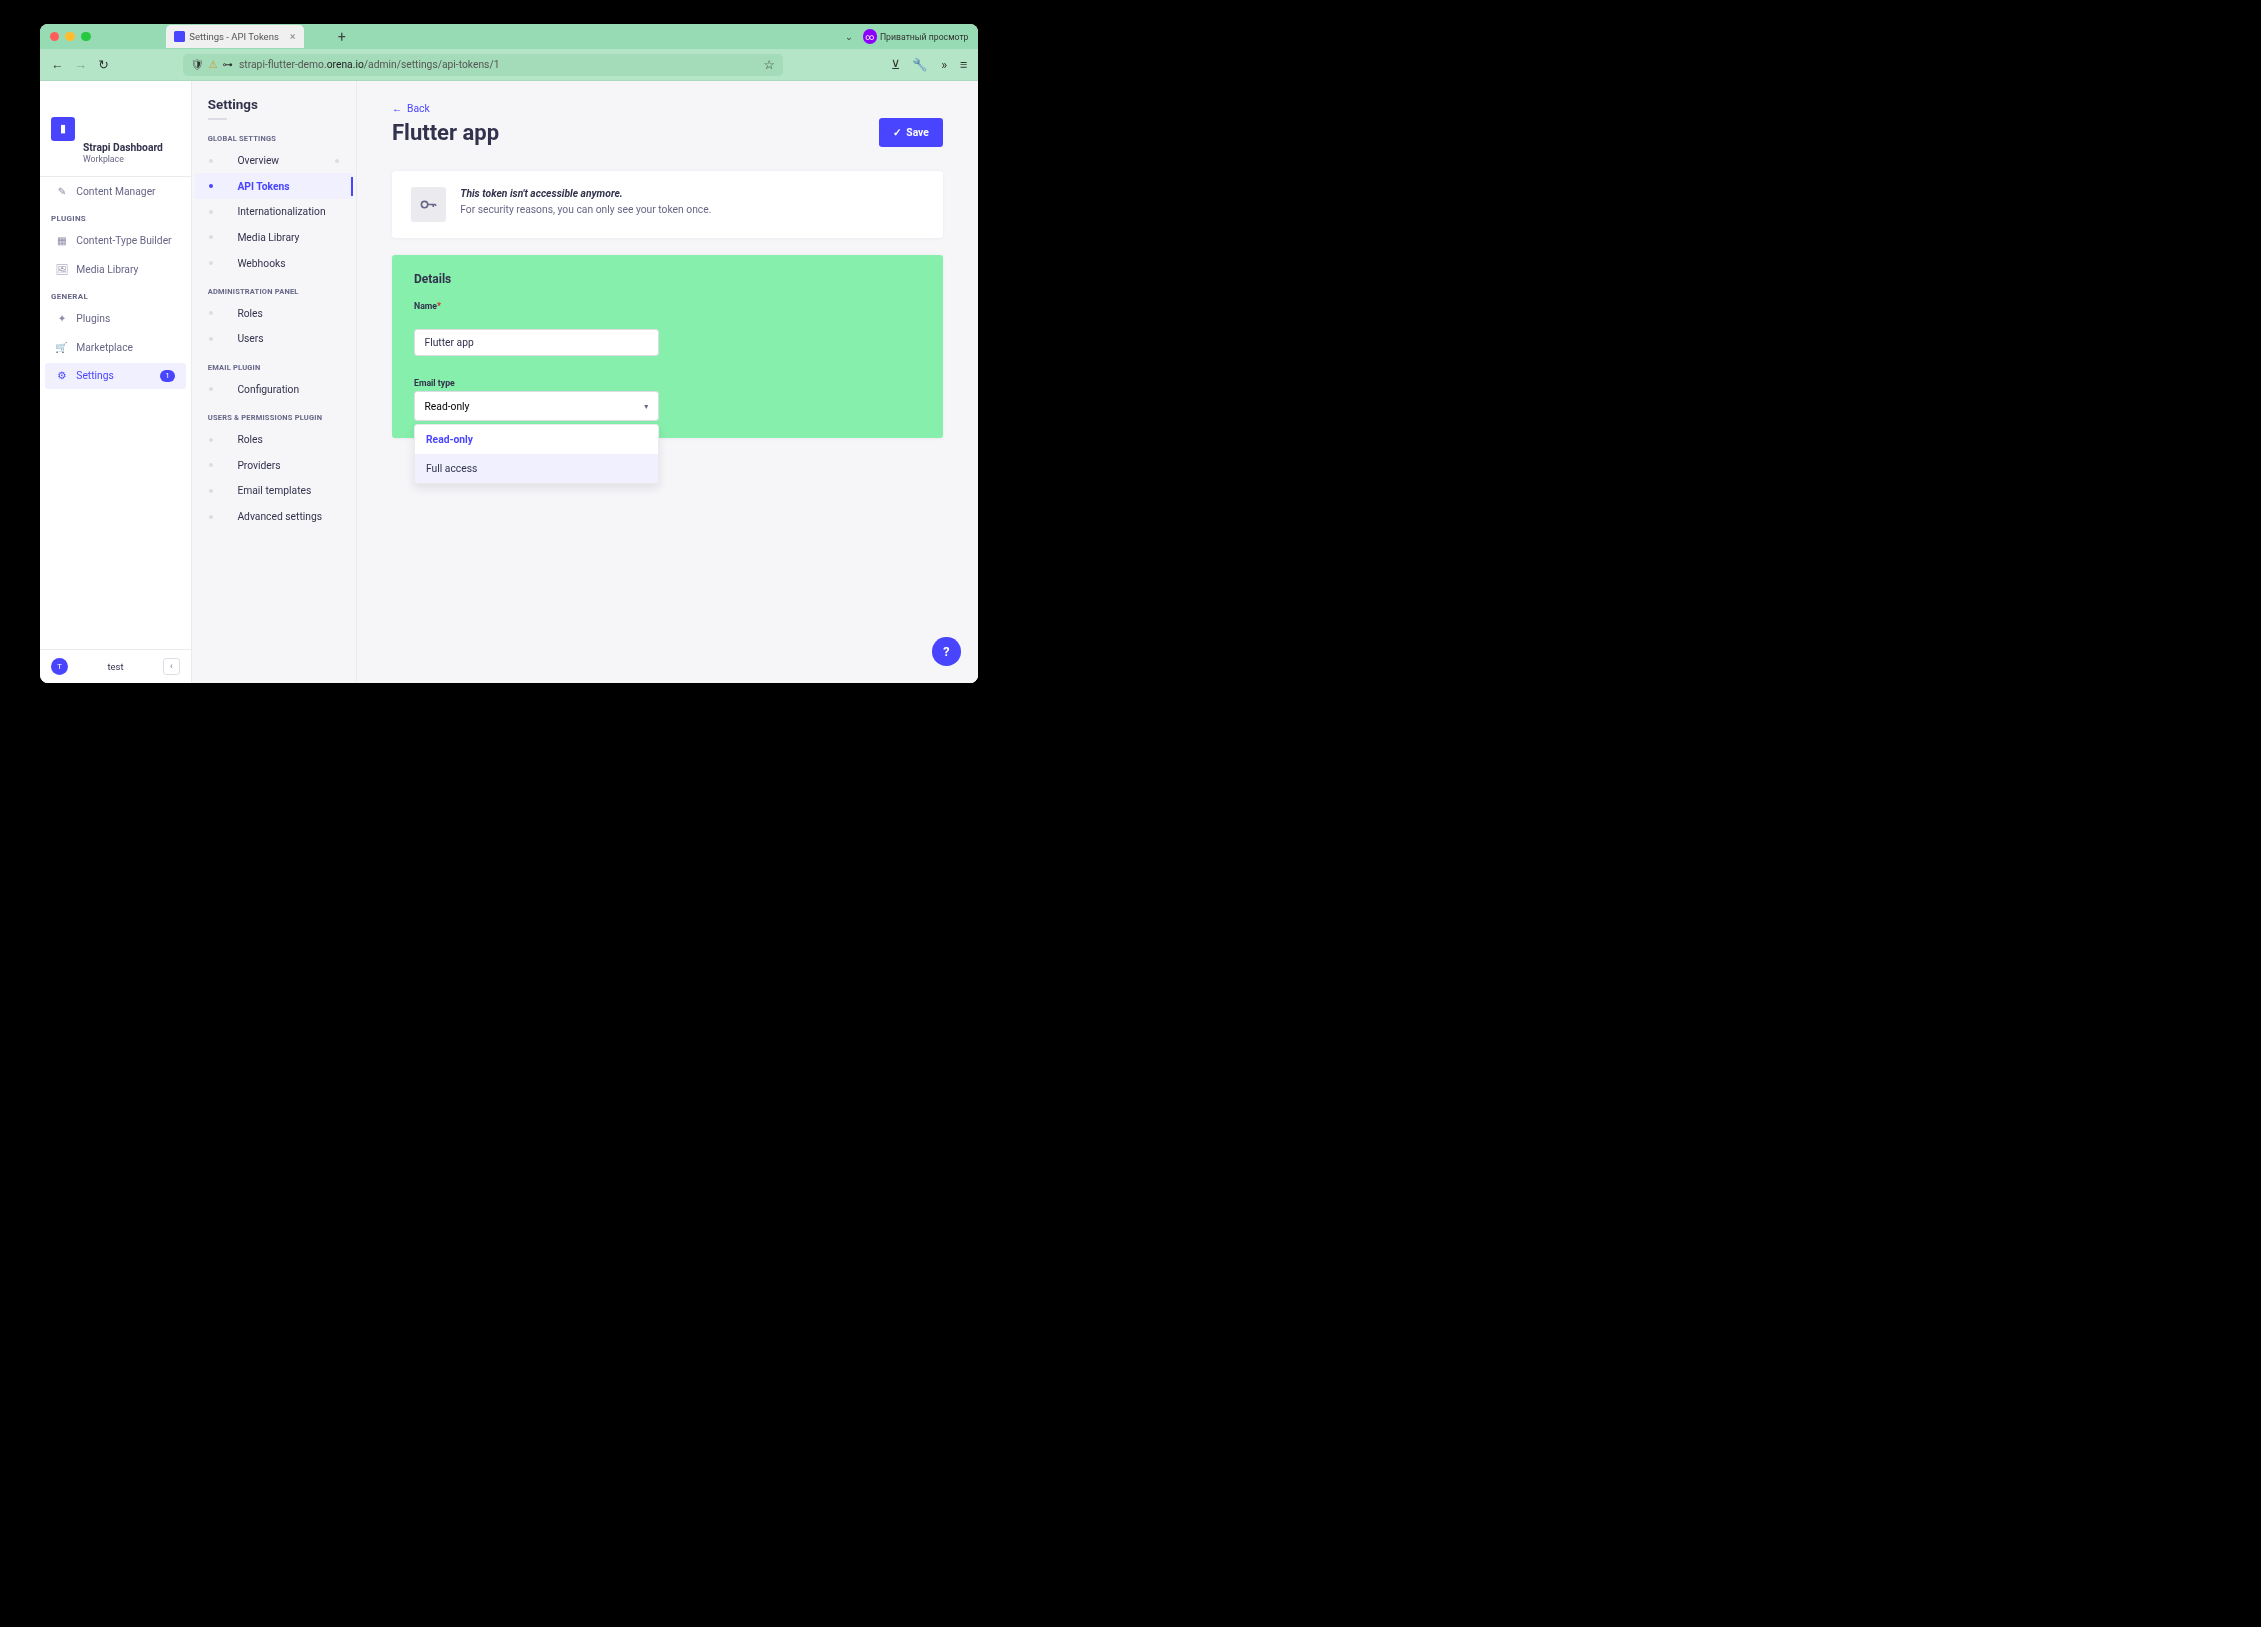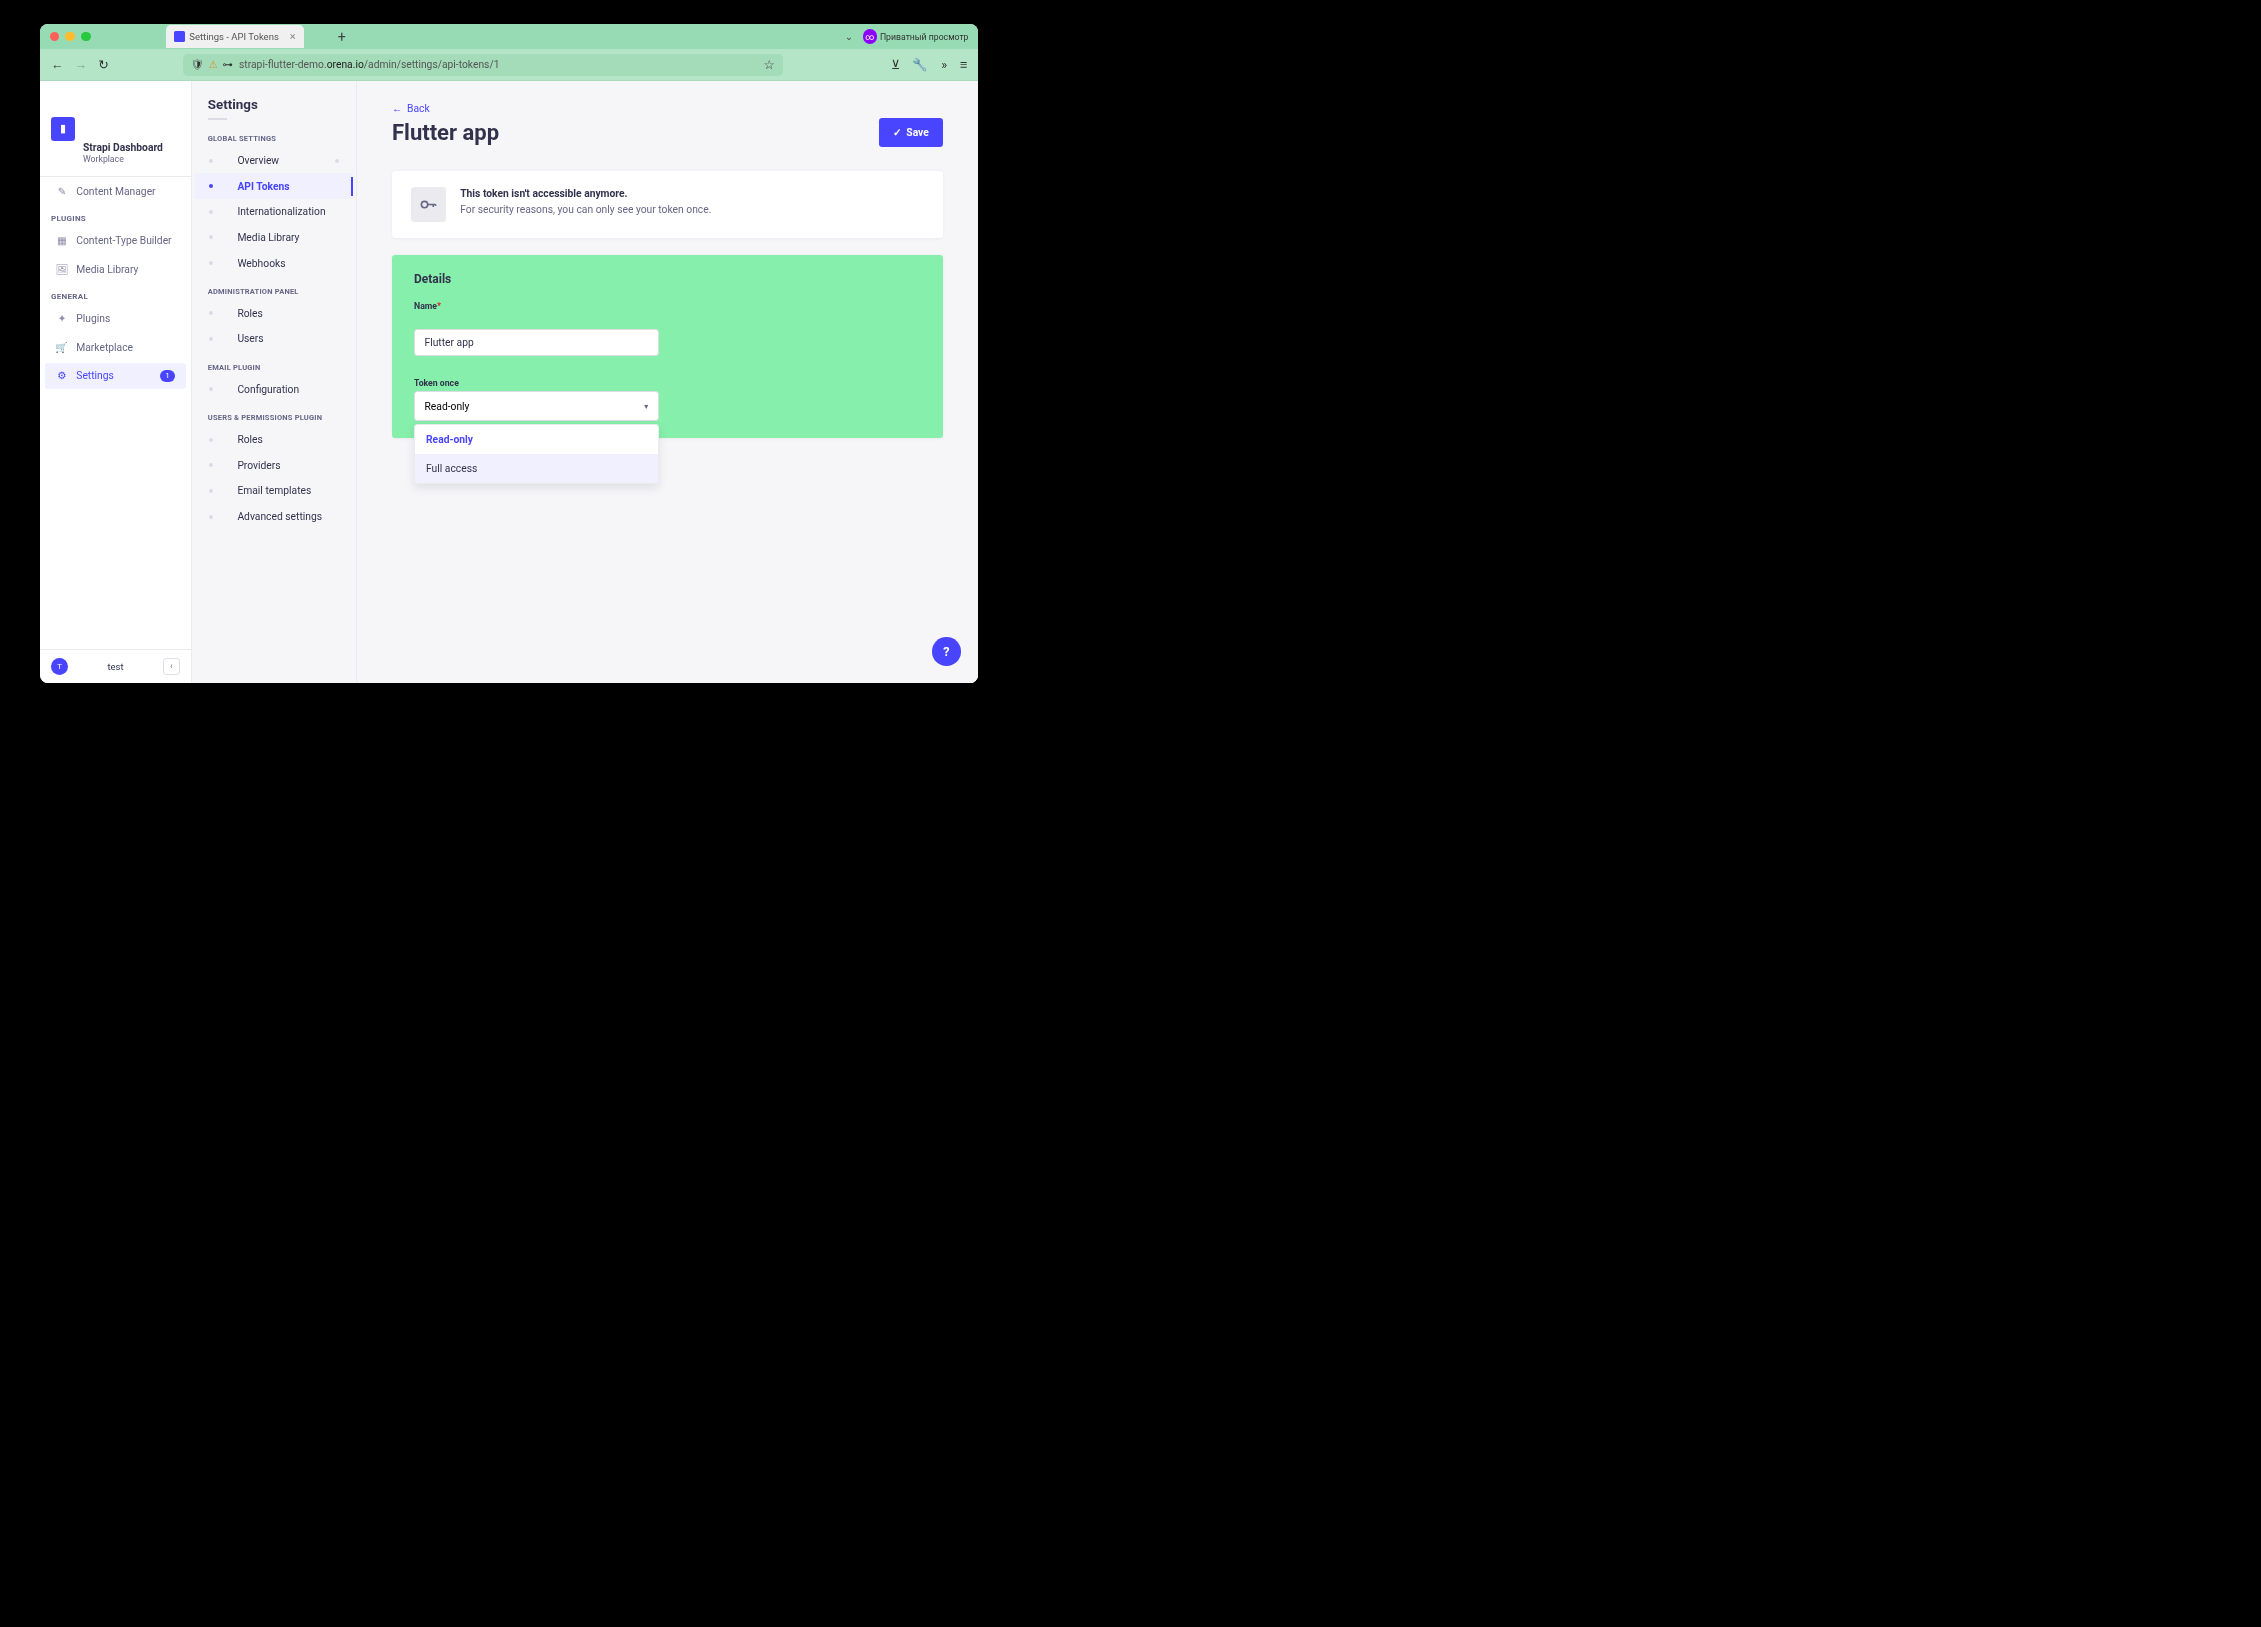--- a/index.html
+++ b/index.html
@@ -54,21 +54,21 @@
 .sub-item.active { background: #f0f0ff; color: #4945ff; font-weight: 700; }
 .sub-item.active::after { content: ''; position: absolute; right: 0; top: 3.2px; bottom: 3.2px; width: 1.6px; background: #4945ff; }
 .sub-item .right-dot { margin-left: auto; }
 .main-content { flex: 1; background: #f6f6f9; padding: 20.5px 35px; overflow-y: auto; position: relative; }
 .back-link { display: flex; align-items: center; gap: 4.7px; color: #4945ff; font-size: 10.3px; cursor: pointer; margin-bottom: 3.2px; }
 .header-row { display: flex; align-items: center; justify-content: space-between; }
 .page-title { font-size: 22px; font-weight: 700; color: #32324d; }
 .save-btn { background: #4945ff; color: #fff; border: none; border-radius: 3.2px; padding: 8px 14.2px; font-size: 10.3px; font-weight: 700; cursor: pointer; display: flex; align-items: center; gap: 4.7px; }
 .warning-box { background: #fff; border-radius: 3.2px; padding: 16px 19px; display: flex; gap: 14.2px; margin-top: 24px; box-shadow: 0 0.8px 3.2px rgba(33,33,52,0.05); }
 .warning-icon { width: 35px; height: 35px; background: #eaeaef; border-radius: 3.2px; display: flex; align-items: center; justify-content: center; color: #666687; }
-.warning-text h5 { font-size: 10.3px; font-weight: 700; color: #32324d; margin-bottom: 3.2px; }
+.warning-text h5 { font-size: 10.3px; font-weight: 700; color: #32324d; margin-bottom: 3.2px; font-style: italic; }
 .warning-text p { font-size: 10.3px; color: #666687; }
 .details-card { background: #86efac; border-radius: 3.2px; padding: 17.4px 22px; margin-top: 17.4px; box-shadow: 0 0.8px 3.2px rgba(33,33,52,0.05); }
 .details-card h3 { font-size: 12px; font-weight: 700; color: #32324d; margin-bottom: 14.2px; }
 .form-row { display: grid; grid-template-columns: 1fr 1fr; gap: 17.4px; }
 .form-field label { font-size: 8.7px; font-weight: 700; color: #32324d; display: block; margin-bottom: 18px; }
 .req { color: #d02b20; }
 .input, .textarea { width: 100%; border: 0.8px solid #dcdce4; border-radius: 3.2px; padding: 6.3px 9.5px; font-size: 10.3px; color: #32324d; background: #fff; }
 .textarea { height: 76px; resize: none; font-family: inherit; }
 .token-field { margin-top: 22px; width: calc(50% - 8.7px); position: relative; }
 .select-box { display: flex; align-items: center; justify-content: space-between; border: 0.8px solid #dcdce4; border-radius: 3.2px; padding: 7.1px 9.5px; cursor: pointer; background: #fff; font-size: 10.3px; }
@@ -257,21 +257,21 @@
 
       <div class="details-card">
         <h3>Details</h3>
         <div class="form-row">
           <div class="form-field">
             <label><span>Name</span><span class="req">*</span></label>
             <input class="input" value="Flutter app" style="">
           </div>
         </div>
         <div class="token-field">
-          <label style="font-size:8.7px;font-weight:700;color:#32324d;display:block;margin-bottom:3.2px">Token once</label>
+          <label style="font-size:8.7px;font-weight:700;color:#32324d;display:block;margin-bottom:3.2px">Email type</label>
           <div class="select-box">
             <span>Read-only</span>
             <span style="font-size:8px;color:#666687">▾</span>
           </div>
           <div class="dropdown">
             <div class="dd-option selected">Read-only</div>
             <div class="dd-option hover">Full access</div>
           </div>
         </div>
       </div>

